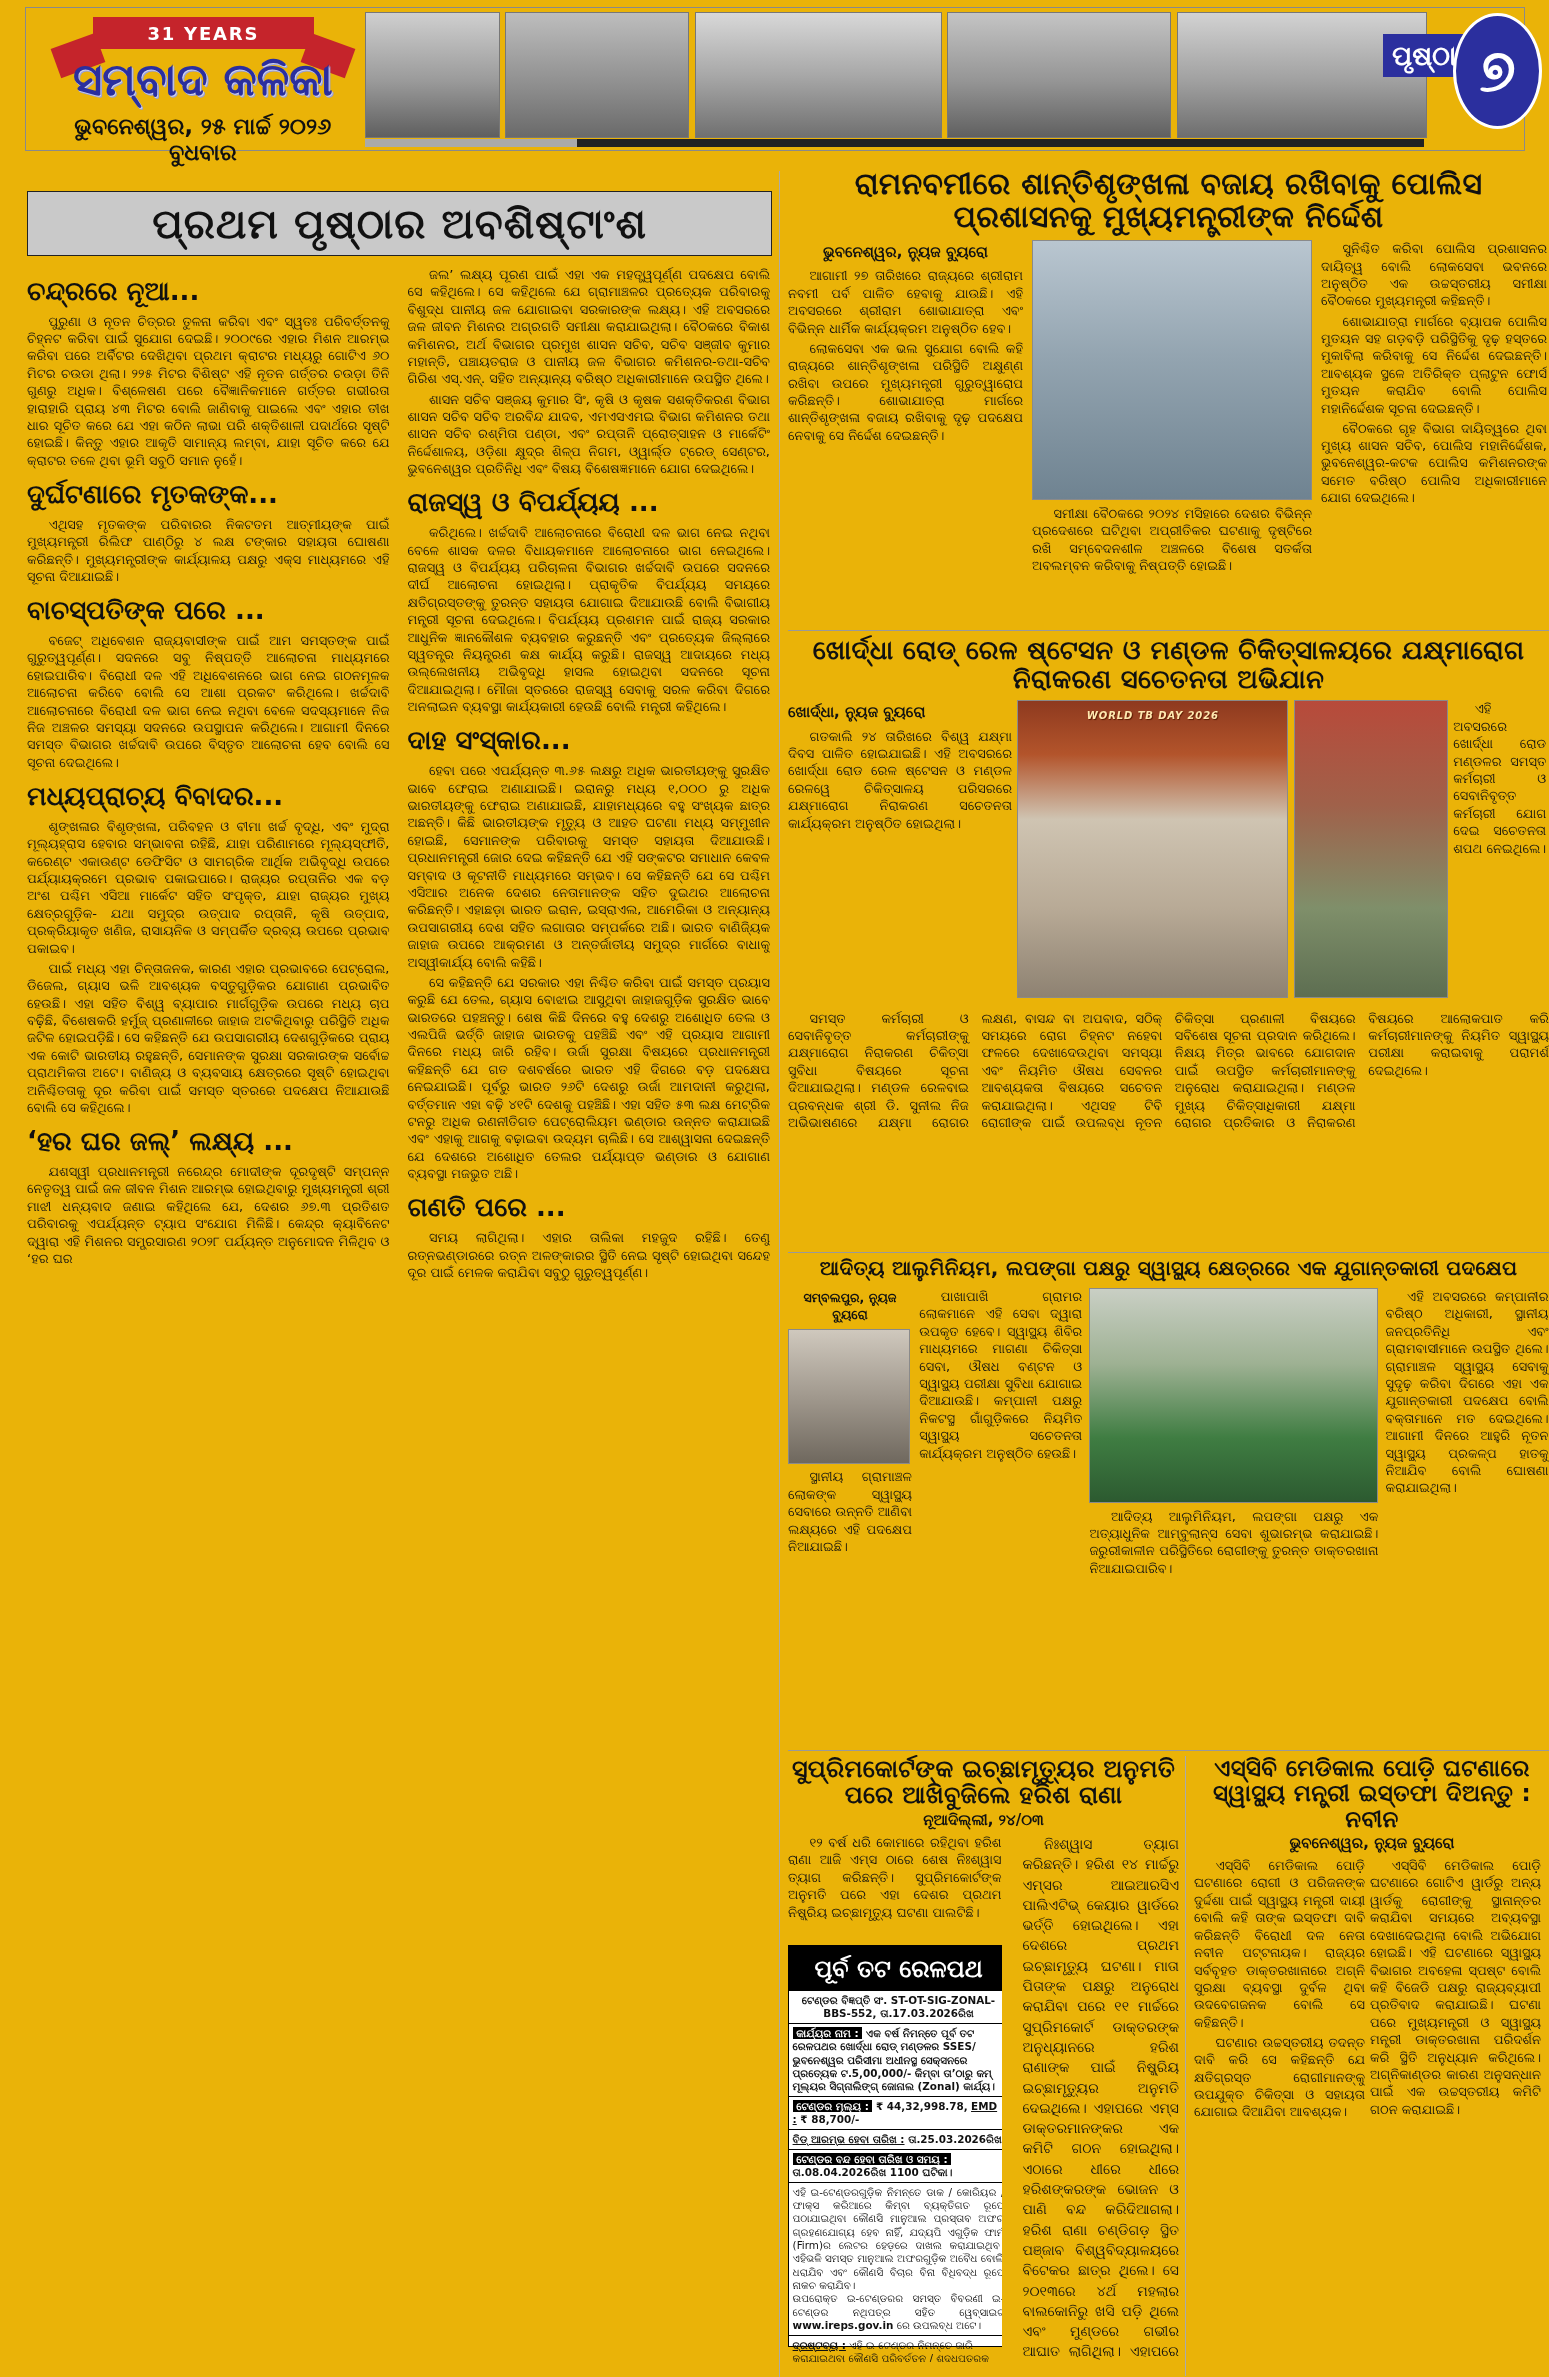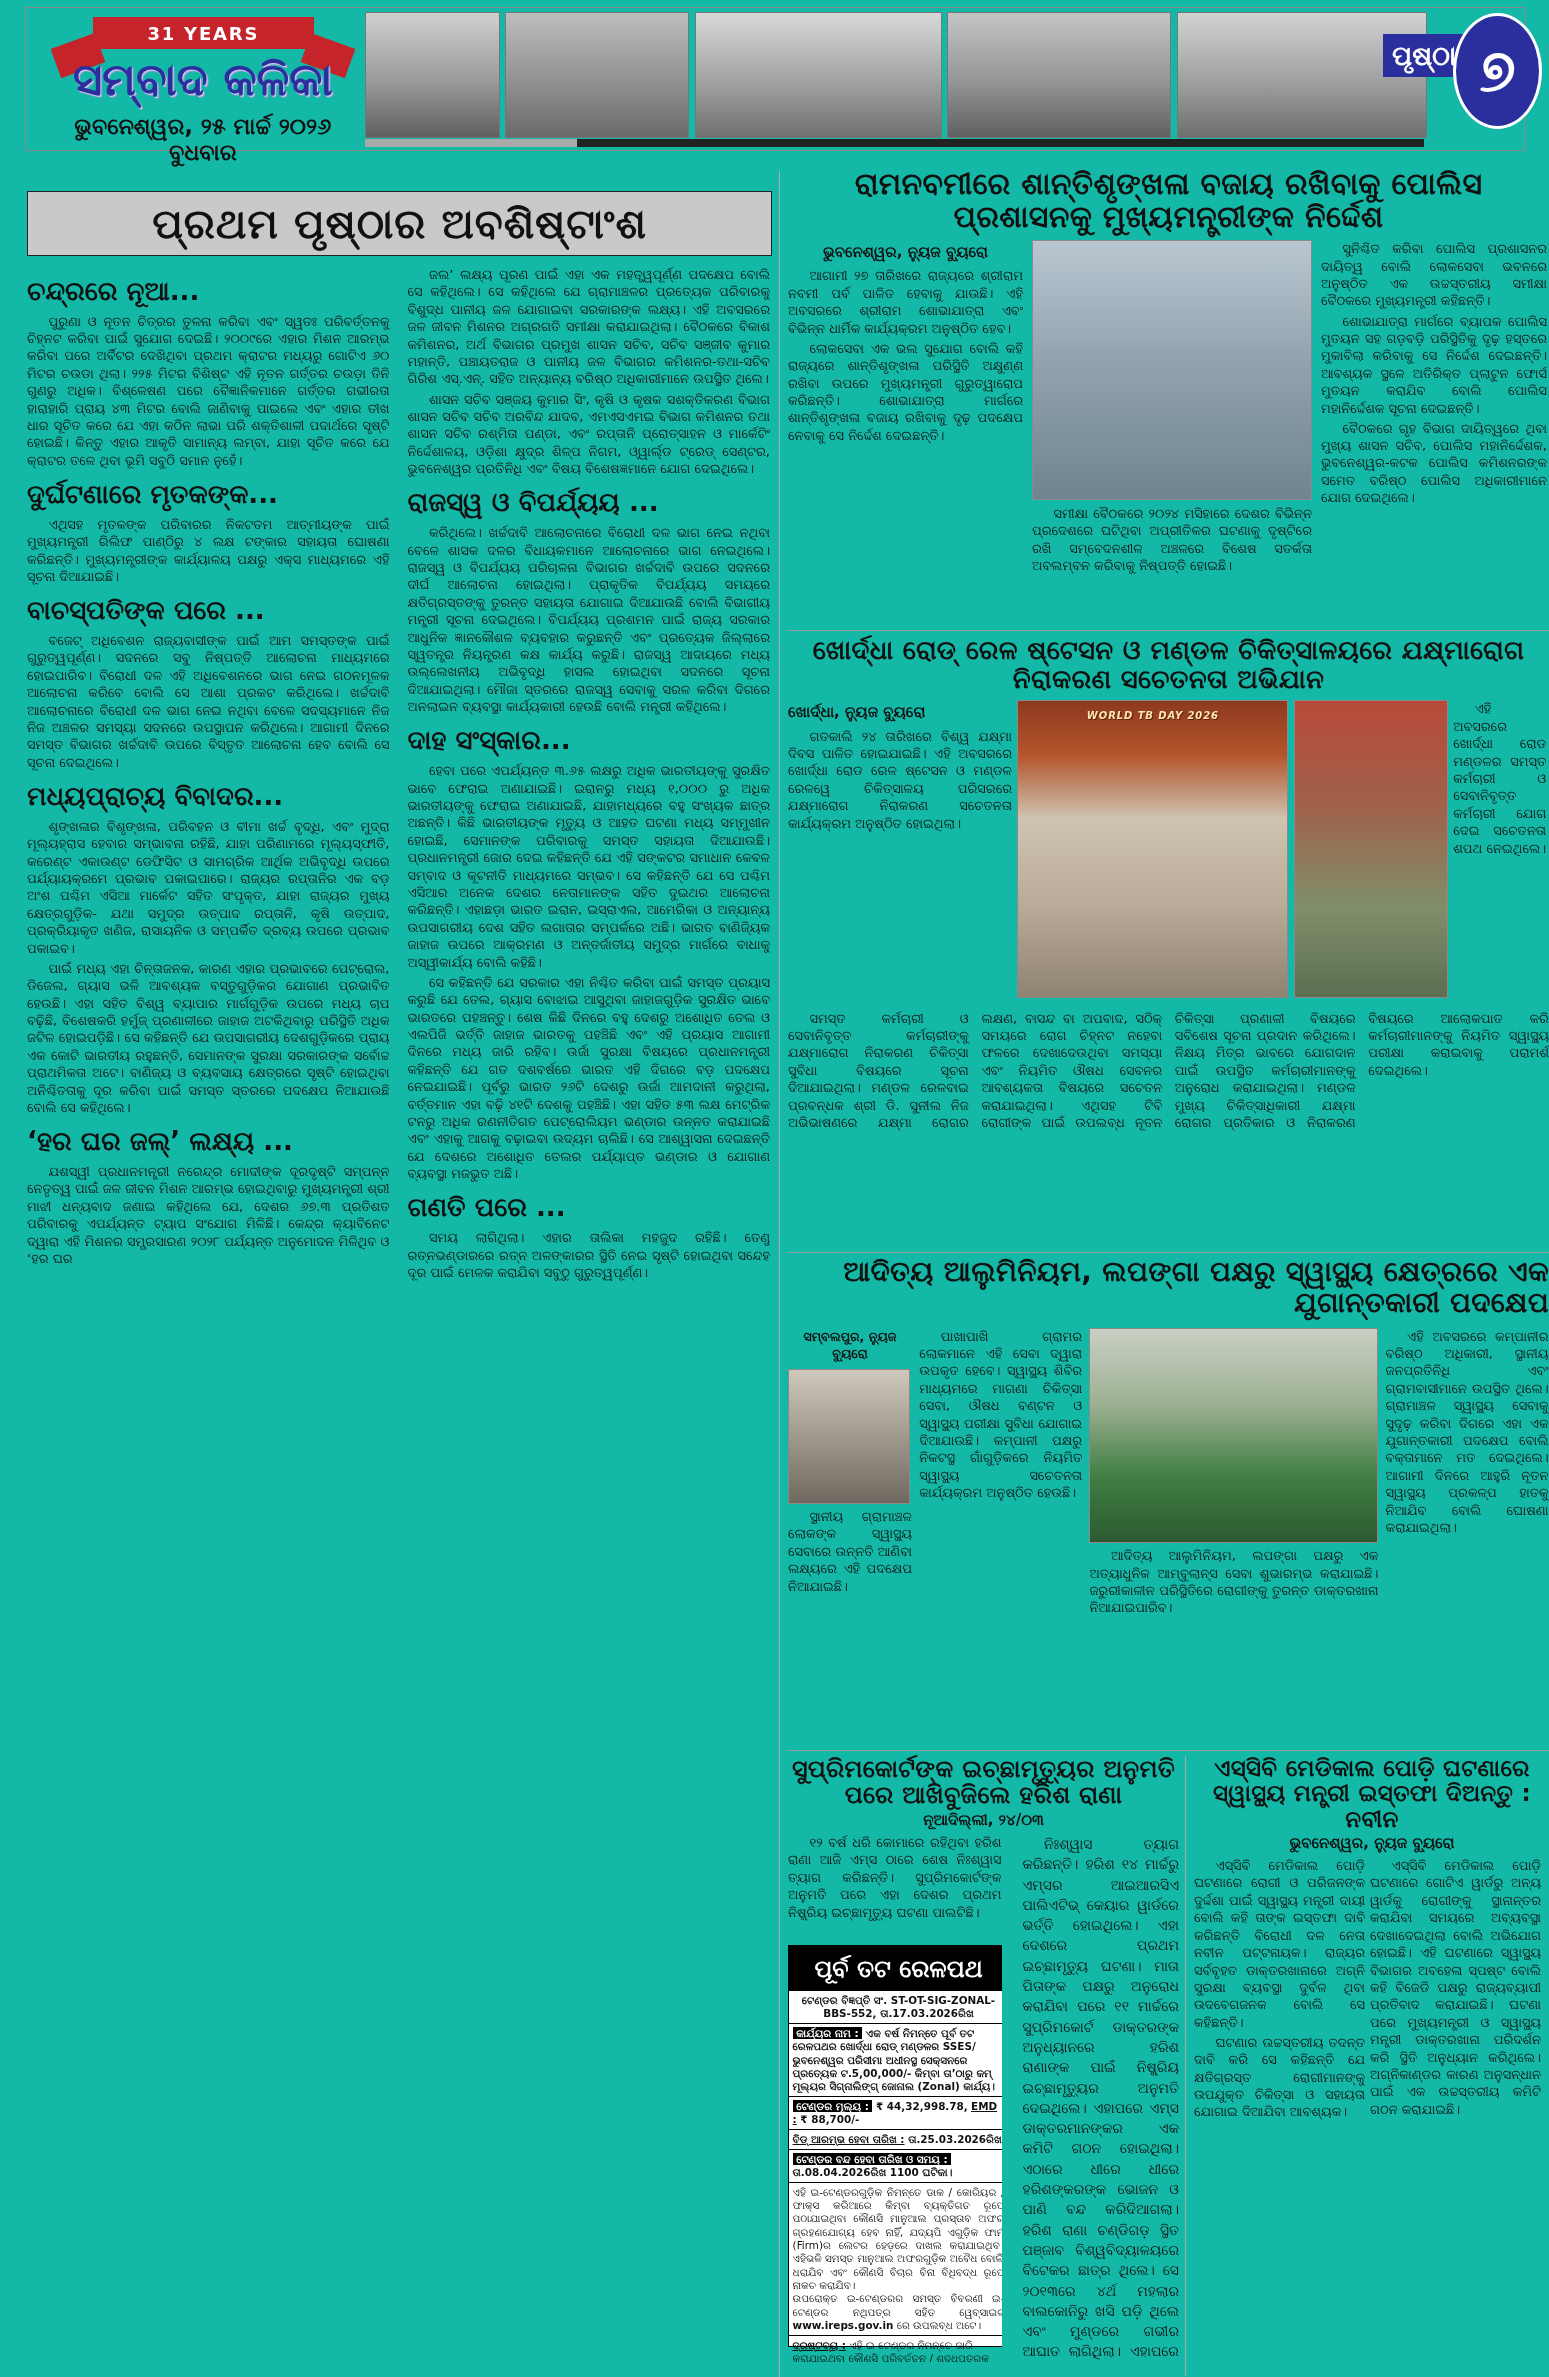--- a/index.html
+++ b/index.html
@@ -1,16 +1,16 @@
 <!DOCTYPE html>
 <html style="font-size:14.4px"><head>
 <meta charset="utf-8">
 <style>
   html,body{margin:0;padding:0;background:#e8e8e8;}
-  .page{position:relative;width:1550px;height:2377px;background:#14b8a6;
+  .page{position:relative;width:1550px;height:2377px;background:#eab308;
         font-family:"DejaVu Sans","Liberation Sans",sans-serif;color:#111;overflow:hidden;}
   .abs{position:absolute;}
   p{margin:0 0 2.7px;text-align:justify;text-indent:21.5px;}
   .bodytext{font-size:13px;line-height:1.34;}
   .subhead{font-weight:bold;font-size:26px;line-height:1.1;margin:10.8px 0 7.2px;text-indent:0;}
   .cols{display:flex;overflow:hidden;}
   .col{overflow:hidden;}
   .byline{font-weight:bold;font-size:15px;text-align:center;text-indent:0;margin:1.8px 0 5.4px;}
   .headline{font-weight:bold;text-align:center;line-height:1.1;letter-spacing:0.3px;}
   .photo{border:0.9px solid #8a8a8a;box-sizing:border-box;position:relative;overflow:hidden;}
@@ -152,21 +152,21 @@
         </div>
     </div>
     <div class="bodytext" style="margin-top:7.2px;column-count:4;column-gap:12.6px;height:235px;overflow:hidden;">
         <p>ସମସ୍ତ କର୍ମଚାରୀ ଓ ସେବାନିବୃତ୍ତ କର୍ମଚାରୀଙ୍କୁ ଯକ୍ଷ୍ମାରୋଗ ନିରାକରଣ ଚିକିତ୍ସା ସୁବିଧା ବିଷୟରେ ସୂଚନା ଦିଆଯାଇଥିଲା। ମଣ୍ଡଳ ରେଳବାଇ ପ୍ରବନ୍ଧକ ଶ୍ରୀ ଡି. ସୁନୀଲ ନିଜ ଅଭିଭାଷଣରେ ଯକ୍ଷ୍ମା ରୋଗର ଲକ୍ଷଣ, ବାସନ୍ଦ ବା ଅପବାଦ, ସଠିକ୍ ସମୟରେ ରୋଗ ଚିହ୍ନଟ ନହେବା ଫଳରେ ଦେଖାଦେଉଥିବା ସମସ୍ୟା ଏବଂ ନିୟମିତ ଔଷଧ ସେବନର ଆବଶ୍ୟକତା ବିଷୟରେ ସଚେତନ କରାଯାଇଥିଲା। ଏଥିସହ ଟିବି ରୋଗୀଙ୍କ ପାଇଁ ଉପଲବ୍ଧ ନୂତନ ଚିକିତ୍ସା ପ୍ରଣାଳୀ ବିଷୟରେ ସବିଶେଷ ସୂଚନା ପ୍ରଦାନ କରିଥିଲେ। ନିକ୍ଷୟ ମିତ୍ର ଭାବରେ ଯୋଗଦାନ ପାଇଁ ଉପସ୍ଥିତ କର୍ମଚାରୀମାନଙ୍କୁ ଅନୁରୋଧ କରାଯାଇଥିଲା। ମଣ୍ଡଳ ମୁଖ୍ୟ ଚିକିତ୍ସାଧିକାରୀ ଯକ୍ଷ୍ମା ରୋଗର ପ୍ରତିକାର ଓ ନିରାକରଣ ବିଷୟରେ ଆଲୋକପାତ କରି କର୍ମଚାରୀମାନଙ୍କୁ ନିୟମିତ ସ୍ୱାସ୍ଥ୍ୟ ପରୀକ୍ଷା କରାଇବାକୁ ପରାମର୍ଶ ଦେଇଥିଲେ।</p>
       </div>
   </div>
 
   <div class="abs hr" style="left:788px;top:1252px;width:761px;"></div>
 
   <div class="abs" style="left:788px;top:1257px;width:761px;height:490px;">
-    <div class="headline" style="font-size:28px;text-align:right;">ଆଦିତ୍ୟ ଆଲୁମିନିୟମ, ଲପଙ୍ଗା ପକ୍ଷରୁ ସ୍ୱାସ୍ଥ୍ୟ କ୍ଷେତ୍ରରେ ଏକ ଯୁଗାନ୍ତକାର‌ୀ ପଦକ୍ଷେପ</div>
+    <div class="headline" style="font-size:20px;">ଆଦିତ୍ୟ ଆଲୁମିନିୟମ, ଲପଙ୍ଗା ପକ୍ଷରୁ ସ୍ୱାସ୍ଥ୍ୟ କ୍ଷେତ୍ରରେ ଏକ ଯୁଗାନ୍ତକାର‌ୀ ପଦକ୍ଷେପ</div>
     <div class="cols bodytext" style="margin-top:9px;height:422px;gap:7.2px;">
       <div class="col" style="width:124px;">
         <div class="byline" style="font-size:12.6px;">ସମ୍ବଲପୁର, ନ୍ୟୁଜ ବ୍ୟୁରୋ</div>
         <div class="photo" style="width:122px;height:135px;background:linear-gradient(180deg,#cfc8bd 0%,#9c9489 55%,#6f685e 100%);"></div>
         <div style="margin-top:4.5px;">
             <p>ସ୍ଥାନୀୟ ଗ୍ରାମାଞ୍ଚଳ ଲୋକଙ୍କ ସ୍ୱାସ୍ଥ୍ୟ ସେବାରେ ଉନ୍ନତି ଆଣିବା ଲକ୍ଷ୍ୟରେ ଏହି ପଦକ୍ଷେପ ନିଆଯାଇଛି।</p>
           </div>
       </div>
       <div class="col" style="width:163px;">
           <p>ପାଖାପାଖି ଗ୍ରାମର ଲୋକମାନେ ଏହି ସେବା ଦ୍ୱାରା ଉପକୃତ ହେବେ। ସ୍ୱାସ୍ଥ୍ୟ ଶିବିର ମାଧ୍ୟମରେ ମାଗଣା ଚିକିତ୍ସା ସେବା, ଔଷଧ ବଣ୍ଟନ ଓ ସ୍ୱାସ୍ଥ୍ୟ ପରୀକ୍ଷା ସୁବିଧା ଯୋଗାଇ ଦିଆଯାଉଛି। କମ୍ପାନୀ ପକ୍ଷରୁ ନିକଟସ୍ଥ ଗାଁଗୁଡ଼ିକରେ ନିୟମିତ ସ୍ୱାସ୍ଥ୍ୟ ସଚେତନତା କାର୍ଯ୍ୟକ୍ରମ ଅନୁଷ୍ଠିତ ହେଉଛି।</p>

